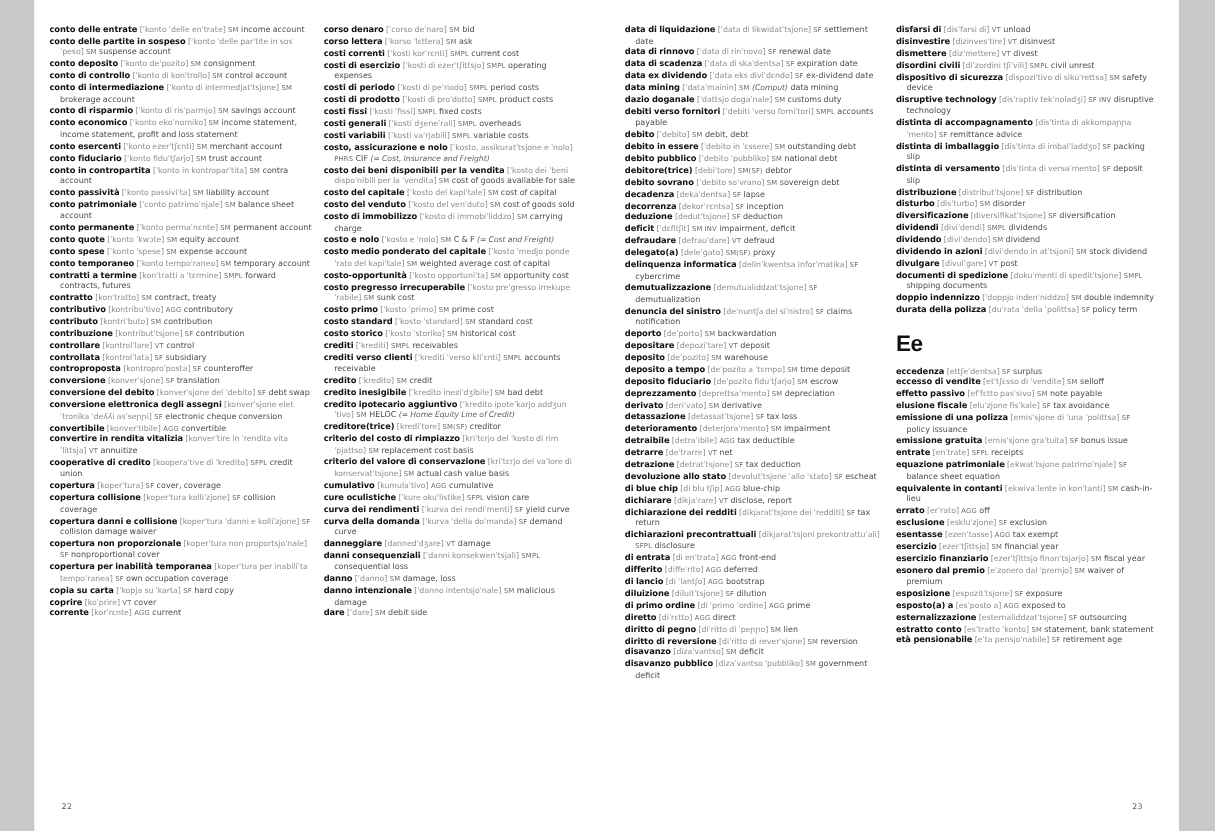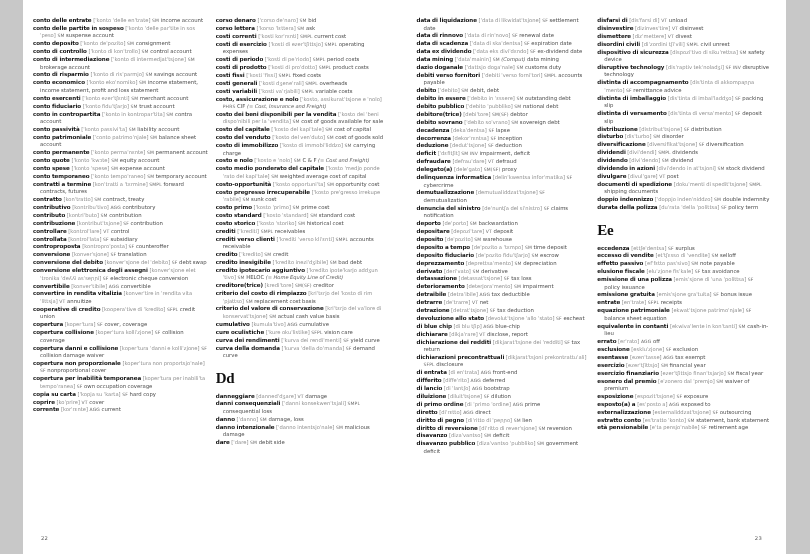--- a/index.html
+++ b/index.html
@@ -89,21 +89,21 @@
     font-size: 5.35px;
   }
   .note {
     color: #5d5d5d;
     font-style: italic;
     font-size: 5.1px;
   }
 
   
   .letter-head {
-    font-family: Liberation Serif, serif;
+    font-family: Liberation Sans, sans-serif;
     font-weight: bold;
     font-size: 15px;
     color: #111;
     line-height: 18px;
     margin: 9px 0 6px 0;
     letter-spacing: -0.3px;
   }
 
   .folio {
     position: absolute;
@@ -194,21 +194,20 @@
             <p class="entry"><span class="hw">credito</span> <span class="ipa">[ˈkredito]</span> <span class="pos">SM</span> <span class="gl">credit</span></p>
             <p class="entry"><span class="hw">credito inesigibile</span> <span class="ipa">[ˈkredito ineziˈdʒibile]</span> <span class="pos">SM</span> <span class="gl">bad debt</span></p>
             <p class="entry"><span class="hw">credito ipotecario aggiuntivo</span> <span class="ipa">[ˈkredito ipoteˈkarjo addʒunˈtivo]</span> <span class="pos">SM</span> <span class="gl">HELOC</span> <span class="note">(= Home Equity Line of Credit)</span></p>
             <p class="entry"><span class="hw">creditore(trice)</span> <span class="ipa">[krediˈtore]</span> <span class="pos">SM(SF)</span> <span class="gl">creditor</span></p>
             <p class="entry"><span class="hw">criterio del costo di rimpiazzo</span> <span class="ipa">[kriˈtɛrjo del ˈkosto di rimˈpjattso]</span> <span class="pos">SM</span> <span class="gl">replacement cost basis</span></p>
             <p class="entry"><span class="hw">criterio del valore di conservazione</span> <span class="ipa">[kriˈtɛrjo del vaˈlore di konservatˈtsjone]</span> <span class="pos">SM</span> <span class="gl">actual cash value basis</span></p>
             <p class="entry"><span class="hw">cumulativo</span> <span class="ipa">[kumulaˈtivo]</span> <span class="pos">AGG</span> <span class="gl">cumulative</span></p>
             <p class="entry"><span class="hw">cure oculistiche</span> <span class="ipa">[ˈkure okuˈlistike]</span> <span class="pos">SFPL</span> <span class="gl">vision care</span></p>
             <p class="entry"><span class="hw">curva dei rendimenti</span> <span class="ipa">[ˈkurva dei rendiˈmenti]</span> <span class="pos">SF</span> <span class="gl">yield curve</span></p>
             <p class="entry"><span class="hw">curva della domanda</span> <span class="ipa">[ˈkurva ˈdella doˈmanda]</span> <span class="pos">SF</span> <span class="gl">demand curve</span></p>
-            <div class="letter-head">Dd</div>
             <p class="entry"><span class="hw">danneggiare</span> <span class="ipa">[dannedˈdʒare]</span> <span class="pos">VT</span> <span class="gl">damage</span></p>
             <p class="entry"><span class="hw">danni consequenziali</span> <span class="ipa">[ˈdanni konsekwenˈtsjali]</span> <span class="pos">SMPL</span> <span class="gl">consequential loss</span></p>
             <p class="entry"><span class="hw">danno</span> <span class="ipa">[ˈdanno]</span> <span class="pos">SM</span> <span class="gl">damage, loss</span></p>
             <p class="entry"><span class="hw">danno intenzionale</span> <span class="ipa">[ˈdanno intentsjoˈnale]</span> <span class="pos">SM</span> <span class="gl">malicious damage</span></p>
             <p class="entry"><span class="hw">dare</span> <span class="ipa">[ˈdare]</span> <span class="pos">SM</span> <span class="gl">debit side</span></p>
           </div>
       </div>
       <div class="folio lf">22</div>
     </div>
 

